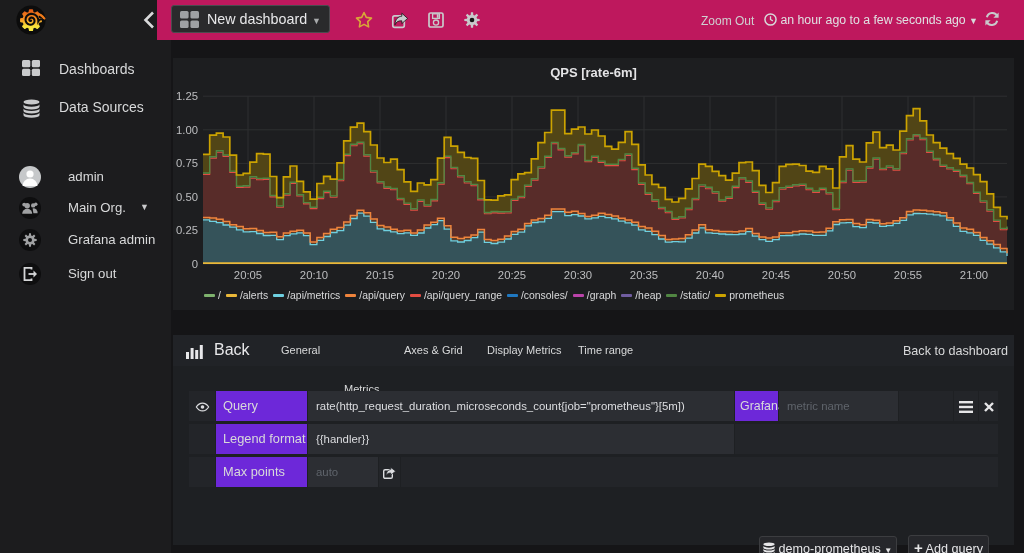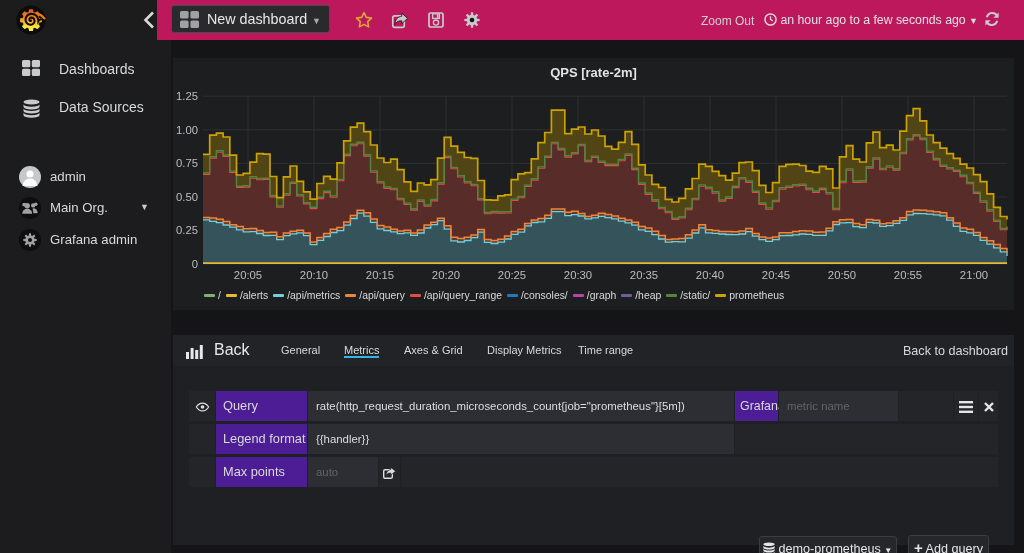--- a/index.html
+++ b/index.html
@@ -17,43 +17,43 @@
 .nd-btn .caret { position:absolute; right:8px; top:10px; color:#a8aaac; font-size:9px; }
 .nav-ico { position:absolute; top:11px; width:18px; height:18px; }
 .zoomout { position:absolute; left:701px; top:14px; font-size:12px; color:#cfd0d1; }
 .timepicker { position:absolute; left:764px; top:13px; font-size:12.3px; color:#e0e0e2; }
 .refresh { position:absolute; left:984px; top:11px; }
 
 
 .sm-item { position:absolute; left:0; width:171px; height:34px; color:#d8d9da; }
 .sm-item .ico { position:absolute; left:24px; top:0; }
 .sm-item .lbl { position:absolute; left:59px; font-size:14px; }
-.sm-sub .lbl { left:50px; font-size:13.2px; }
+.sm-sub .lbl { left:68px; font-size:13.2px; }
 .avatar { position:absolute; left:19px; width:22px; height:22px; border-radius:50%; background:#0e0e0f; }
 
 
 .gpanel { position:absolute; left:1px; top:18px; width:841px; height:252px; background:#1d1e20; }
 .gtitle { position:absolute; top:7px; width:100%; text-align:center; font-size:13px; font-weight:bold; color:#e3e3e5; }
 .legend { position:absolute; left:31px; top:232px; font-size:10.4px; color:#d8d9da; }
 .legend span.dash { display:inline-block; width:11px; height:3px; border-radius:1px; margin:0 3px 2px 5px; vertical-align:middle; }
 .legend span.dash:first-child { margin-left:0; }
 
 
 .editor { position:absolute; left:1px; top:295px; width:841px; height:210px; background:#1e2023; }
 .tabstrip { position:absolute; left:0; top:0; width:841px; height:31px; background:#212327; }
 .tabstrip .ptitle { position:absolute; left:41px; top:6px; font-size:16px; color:#e8e8ea; }
 .tab { position:absolute; top:9px; font-size:11px; color:#d8d9da; }
-.tab.active { border-bottom:2px solid #33b5e5; padding-bottom:0; }
+.tab.active { border-bottom:2px solid #33b5e5; padding-bottom:0;margin-top:39px; }
 .backlink { position:absolute; right:6px; top:9px; font-size:12.6px; color:#d8d9da; }
 
 .qtable { position:absolute; left:16px; top:56px; width:808px; }
 .qrow { position:relative; height:30px; margin-bottom:3px; white-space:nowrap; font-size:0; }
 .qcell { display:inline-block; vertical-align:top; height:30px; font-size:12.8px; color:#d8d9da; line-height:30px; margin-right:1px; }
 .c-dark { background:#232529; }
-.c-label { background:#4c1d95; padding-left:7px; }
+.c-label { background:#6d28d9; padding-left:7px; }
 .c-input { background:#2c2e33; padding-left:8px; color:#dcdde0; font-size:11.4px; }
 .placeholder { color:#5f646b; }
 
 .btns { position:absolute; right:25px; top:170px; }
 .btn { display:inline-block; height:26px; line-height:24px; background:#26272b; border:1px solid #3c3d40; border-radius:3px; color:#e6e6e8; font-size:12.6px; padding:0 8px; margin-left:7px;margin-top:30px; }
 </style>
 </head>
 <body>
 
 <div class="navbar">
@@ -155,25 +155,33 @@
       <span class="lbl" style="top:3px">Main Org.</span>
       <span style="position:absolute;left:140px;top:5px;font-size:9px;color:#c9cacc">▼</span>
     </div>
   <div class="sm-item sm-sub" style="top:189px">
       <span class="avatar" style="top:0"><svg width="22" height="22" viewBox="0 0 22 22">
           <path d="M10.06 4.32 L11.94 4.32 L12.15 6.56 L13.33 7.05 L15.06 5.61 L16.39 6.94 L14.95 8.67 L15.44 9.85 L17.68 10.06 L17.68 11.94 L15.44 12.15 L14.95 13.33 L16.39 15.06 L15.06 16.39 L13.33 14.95 L12.15 15.44 L11.94 17.68 L10.06 17.68 L9.85 15.44 L8.67 14.95 L6.94 16.39 L5.61 15.06 L7.05 13.33 L6.56 12.15 L4.32 11.94 L4.32 10.06 L6.56 9.85 L7.05 8.67 L5.61 6.94 L6.94 5.61 L8.67 7.05 L9.85 6.56 Z" fill="#9fa0a2" fill-rule="evenodd"></path>
           <circle cx="11" cy="11" r="2.02" fill="#0e0e0f"></circle>
         </svg></span>
       <span class="lbl" style="top:3px">Grafana admin</span>
     </div>
+  <div class="sm-item sm-sub" style="top:223px">
+      <span class="avatar" style="top:0"><svg width="22" height="22" viewBox="0 0 22 22">
+          <path d="M12.5 6.5V4.8h-7v12.4h7V15.5" fill="none" stroke="#d4d5d7" stroke-width="1.8"></path>
+          <path d="M9.5 11h6.5" stroke="#d4d5d7" stroke-width="1.8"></path>
+          <path d="M14.5 7.6L18 11l-3.5 3.4z" fill="#d4d5d7"></path>
+        </svg></span>
+      <span class="lbl" style="top:3px">Sign out</span>
+    </div>
 </div>
 
 <div class="content">
   <div class="gpanel">
-    <div class="gtitle">QPS [rate-2m]</div>
+    <div class="gtitle">QPS [rate-6m]</div>
     <svg width="841" height="252" viewBox="172 58 841 252" style="position:absolute;left:0;top:0">
       <line x1="202.0" y1="264.0" x2="1006.0" y2="264.0" stroke="#2e2f31" stroke-width="1"></line>
 <line x1="202.0" y1="230.4" x2="1006.0" y2="230.4" stroke="#2e2f31" stroke-width="1"></line>
 <line x1="202.0" y1="196.9" x2="1006.0" y2="196.9" stroke="#2e2f31" stroke-width="1"></line>
 <line x1="202.0" y1="163.4" x2="1006.0" y2="163.4" stroke="#2e2f31" stroke-width="1"></line>
 <line x1="202.0" y1="129.8" x2="1006.0" y2="129.8" stroke="#2e2f31" stroke-width="1"></line>
 <line x1="202.0" y1="96.2" x2="1006.0" y2="96.2" stroke="#2e2f31" stroke-width="1"></line>
 <line x1="247.0" y1="96.2" x2="247.0" y2="264.0" stroke="#2e2f31" stroke-width="1"></line>
 <line x1="313.0" y1="96.2" x2="313.0" y2="264.0" stroke="#2e2f31" stroke-width="1"></line>
 <line x1="379.0" y1="96.2" x2="379.0" y2="264.0" stroke="#2e2f31" stroke-width="1"></line>

